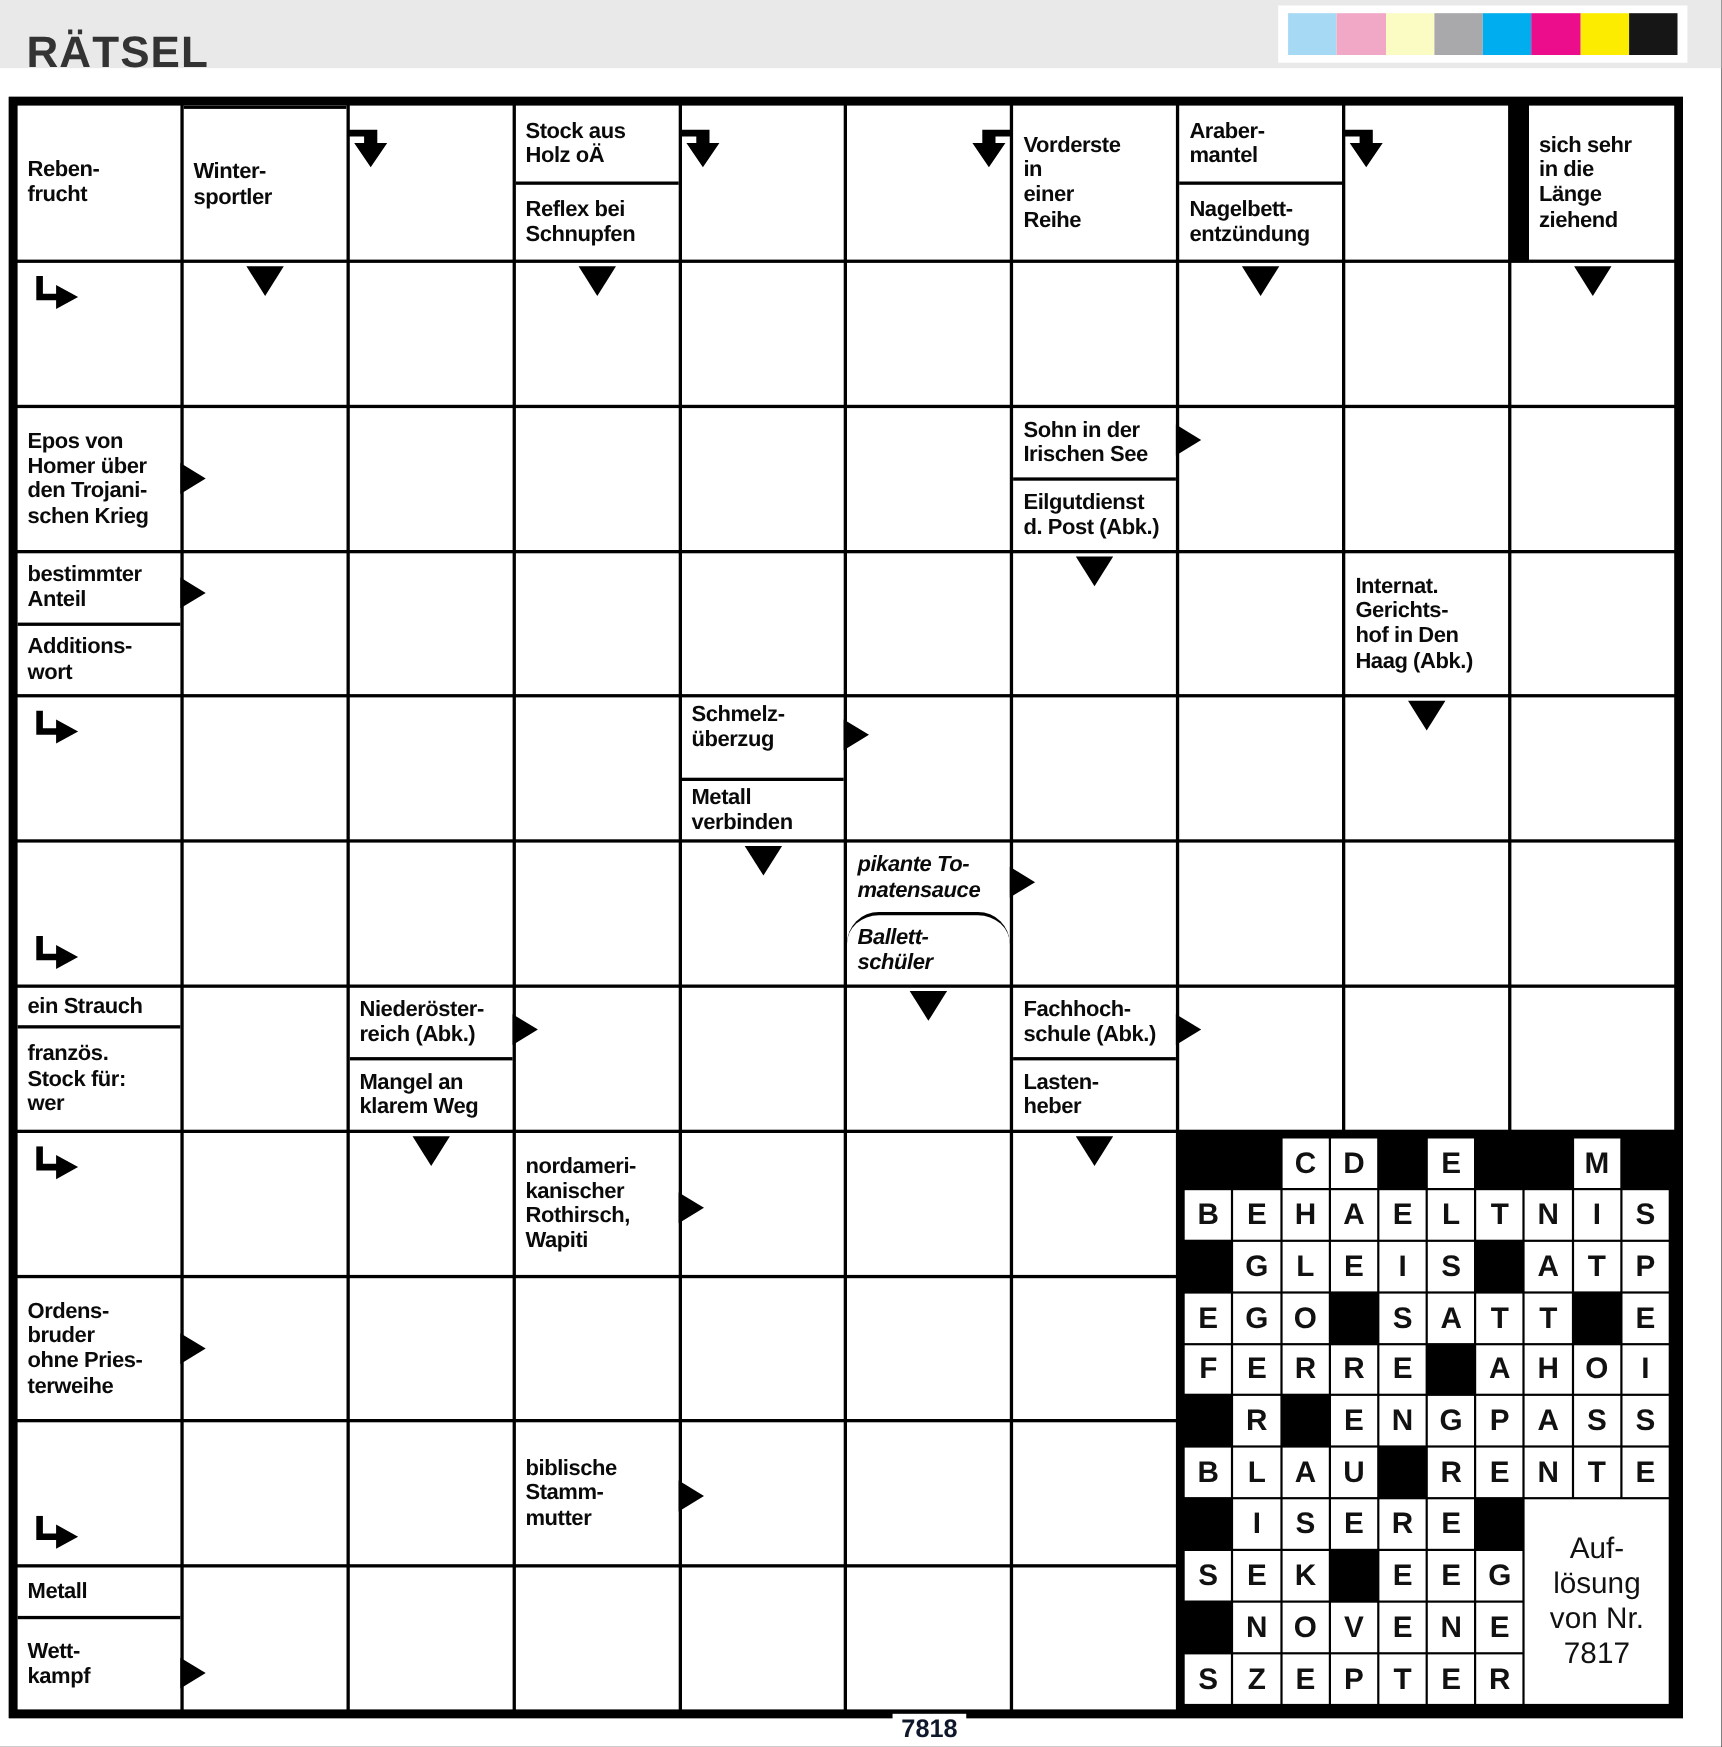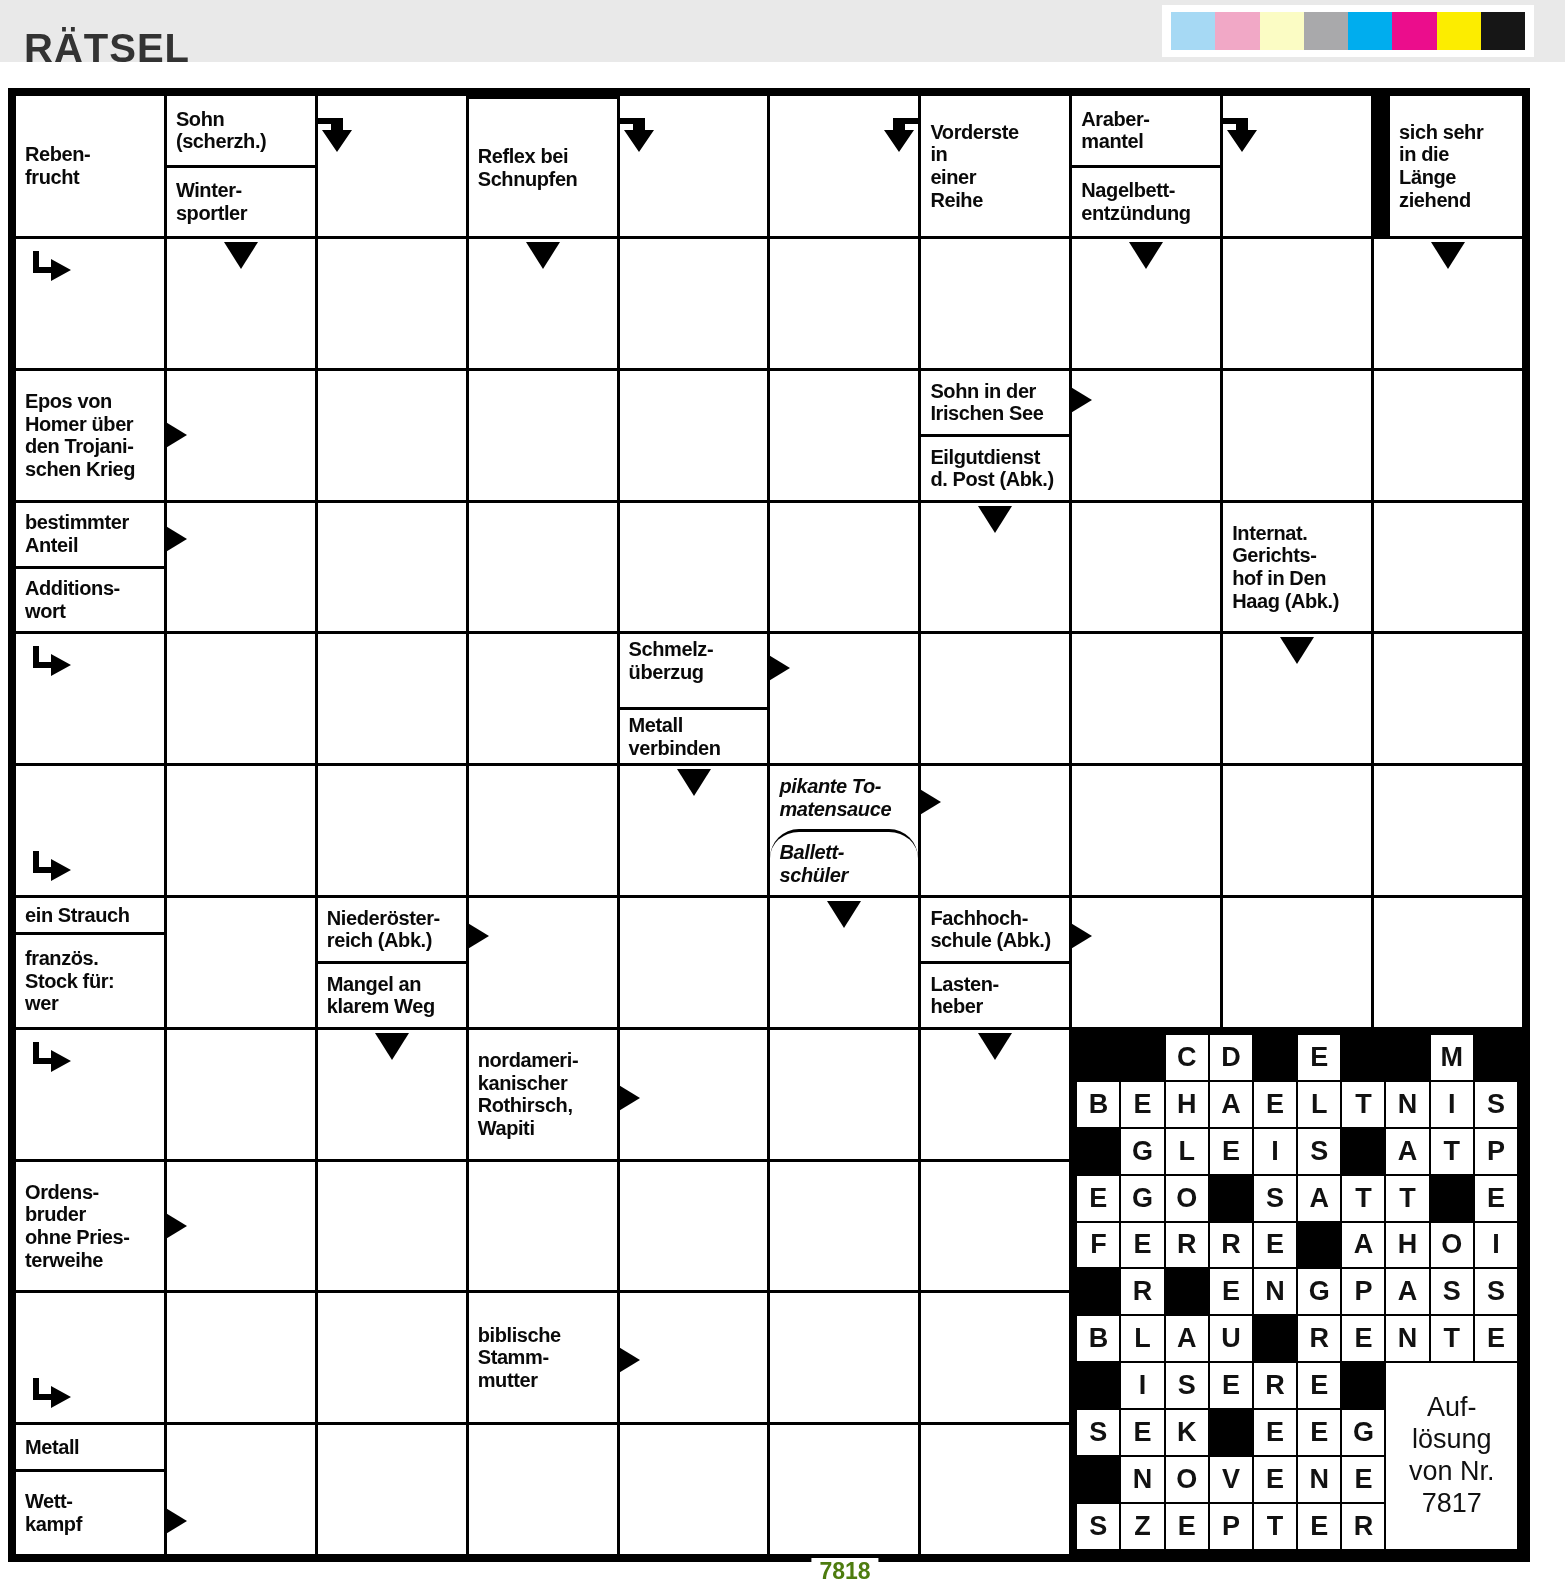--- a/index.html
+++ b/index.html
@@ -41,21 +41,21 @@
   .mini-grid{position:absolute;left:0;top:0;right:0;bottom:0;display:grid;
     grid-template-columns:repeat(10,1fr);grid-template-rows:repeat(11,1fr);
     gap:2px;padding:5px;background:#000;box-sizing:border-box;}
   .mini-cell{display:flex;align-items:center;justify-content:center;}
   .mini-cell.letter{background:#fff;font-weight:bold;font-size:27px;color:#111;}
   .mini-cell.black{background:#000;}
   .solution-label{background:#fff;display:flex;align-items:center;justify-content:center;
     text-align:center;font-size:27px;line-height:1.18;white-space:pre-line;color:#111;}
   
   .puzzle-number{position:absolute;top:1558px;left:845px;transform:translateX(-50%);
-    background:#fff;padding:0 8px;font-size:23px;font-weight:bold;color:#4d7c0f;}
+    background:#fff;padding:0 8px;font-size:23px;font-weight:bold;color:#0f172a;}
 </style>
 </head>
 <body>
 
 <div class="header">
   <div class="header-title">RÄTSEL</div>
   <div class="colorbar" id="colorbar">
       <div class="swatch" style="background: rgb(166, 217, 244);"></div>
       <div class="swatch" style="background: rgb(241, 168, 198);"></div>
       <div class="swatch" style="background: rgb(251, 252, 196);"></div>
@@ -68,35 +68,35 @@
 </div>
 
 <div class="grid" id="grid">
     <div class="cell clue-cell" style="grid-area: 1 / 1;">
       <div class="clue-section" style="flex-grow: 2;">
         <div class="clue-text">Reben-
 frucht</div>
       </div>
     </div>
     <div class="cell clue-cell" style="grid-area: 1 / 2;">
-      <div class="clue-section" style="flex-grow: 2;">
-        <div class="clue-text">Sohn
-(scherzh.)</div>
-      </div>
       <div class="clue-section divided" style="flex-grow: 2;">
         <div class="clue-text">Winter-
 sportler</div>
       </div>
     </div>
     <div class="cell answer-cell" style="grid-area: 1 / 3;">
       <div class="corner-left"><svg width="40" height="44" viewBox="0 0 40 44">
           <path d="M0 8 h26 v12 h9 l-15 22 -15 -22 h9 v-6 h-14 z" fill="#000"></path>
         </svg></div>
     </div>
     <div class="cell clue-cell" style="grid-area: 1 / 4;">
+      <div class="clue-section" style="flex-grow: 2;">
+        <div class="clue-text">Stock aus
+Holz oÄ</div>
+      </div>
       <div class="clue-section divided" style="flex-grow: 2;">
         <div class="clue-text">Reflex bei
 Schnupfen</div>
       </div>
     </div>
     <div class="cell answer-cell" style="grid-area: 1 / 5;">
       <div class="corner-left"><svg width="40" height="44" viewBox="0 0 40 44">
           <path d="M0 8 h26 v12 h9 l-15 22 -15 -22 h9 v-6 h-14 z" fill="#000"></path>
         </svg></div>
     </div>

